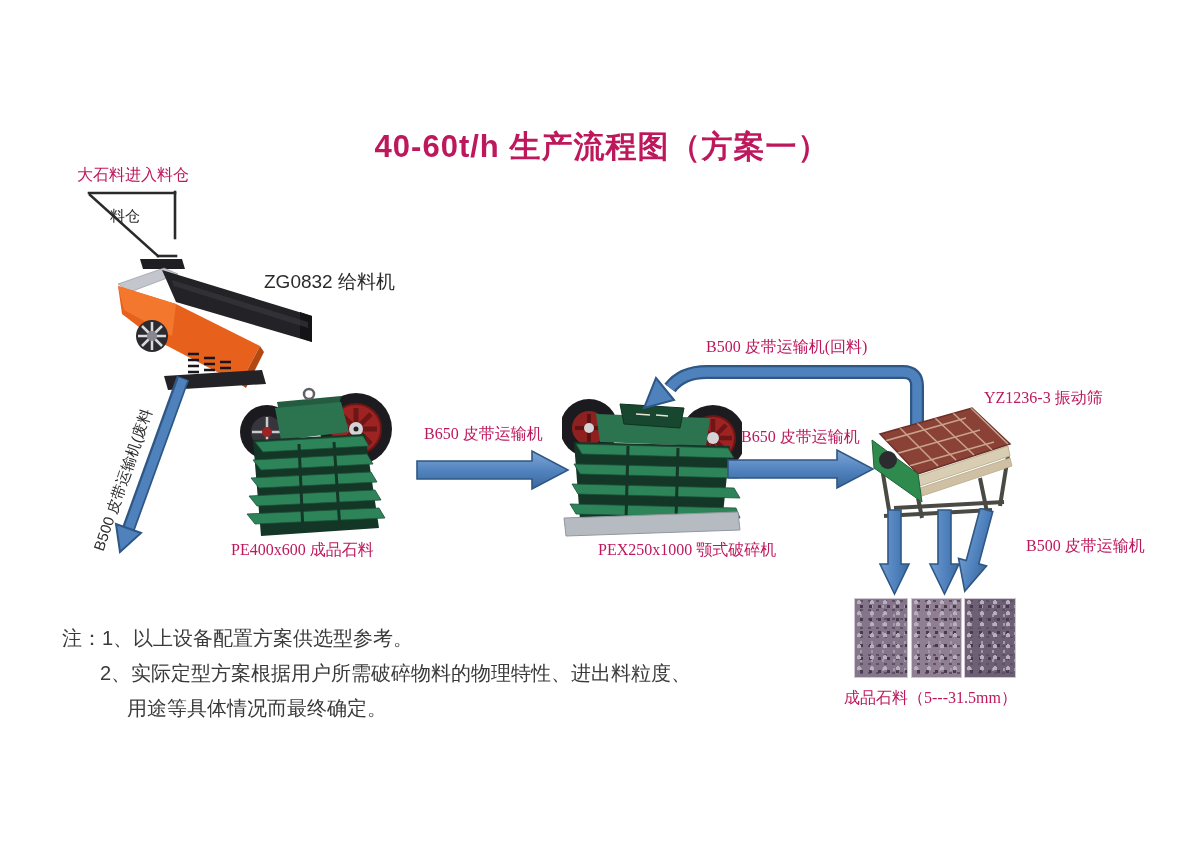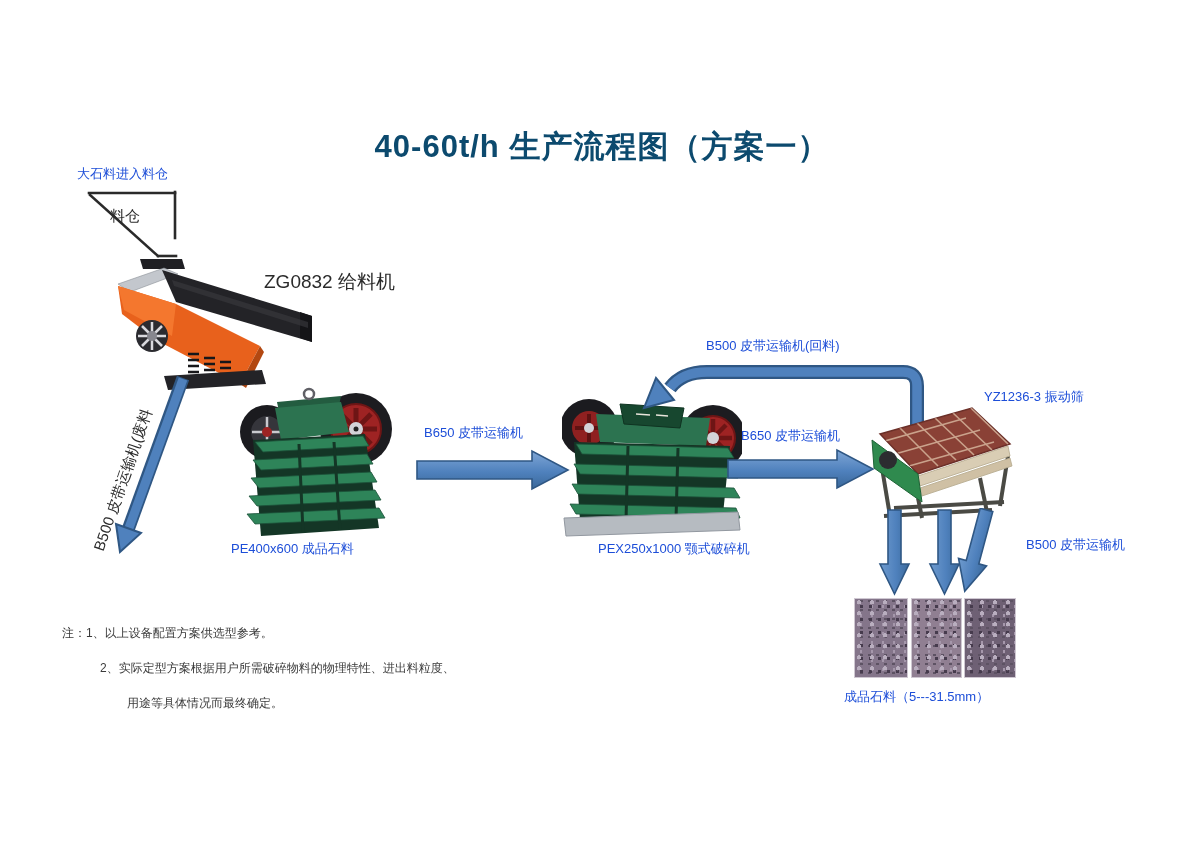--- a/index.html
+++ b/index.html
@@ -3,29 +3,29 @@
 <meta charset="utf-8">
 <style>
   html,body{margin:0;padding:0;background:#ffffff;}
   #canvas{
     position:relative;width:1204px;height:852px;background:#ffffff;overflow:hidden;
     font-family:"Liberation Sans",sans-serif;color:#222;
   }
   .abs{position:absolute;}
   .title{
     left:0;top:126px;width:100%;text-align:center;
-    font-size:31px;font-weight:600;color:#0c4a6e;letter-spacing:1px;
-  }
-  .lbl{font-size:13px;color:#1d4ed8;white-space:nowrap;}
+    font-size:31px;font-weight:600;color:#be185d;letter-spacing:1px;
+  }
+  .lbl{font-size:16px;color:#be185d;white-space:nowrap;font-family:Liberation Serif, serif;}
   .lbl-sm{font-size:19px;color:#2b2b2b;white-space:nowrap;}
   .rot-label{
     left:99px;top:541px;font-size:15px;color:#2b2b2b;white-space:nowrap;
     transform:rotate(-71deg);transform-origin:0 50%;
   }
-  .note-line{font-size:12px;color:#3a3a3a;white-space:nowrap;}
+  .note-line{font-size:20px;color:#3a3a3a;white-space:nowrap;}
   .stone{
     top:598px;height:78px;border:1px solid #cfc8d2;
     background-color:#84758a;
     background-image:
       radial-gradient(circle at 30% 30%, #b9aebf 0 18%, rgba(0,0,0,0) 19%),
       radial-gradient(circle at 70% 60%, #473c4e 0 15%, rgba(0,0,0,0) 16%),
       radial-gradient(circle at 50% 80%, #a röst 0 0, rgba(0,0,0,0) 0);
   }
   .stone-tex{
     background-image:

